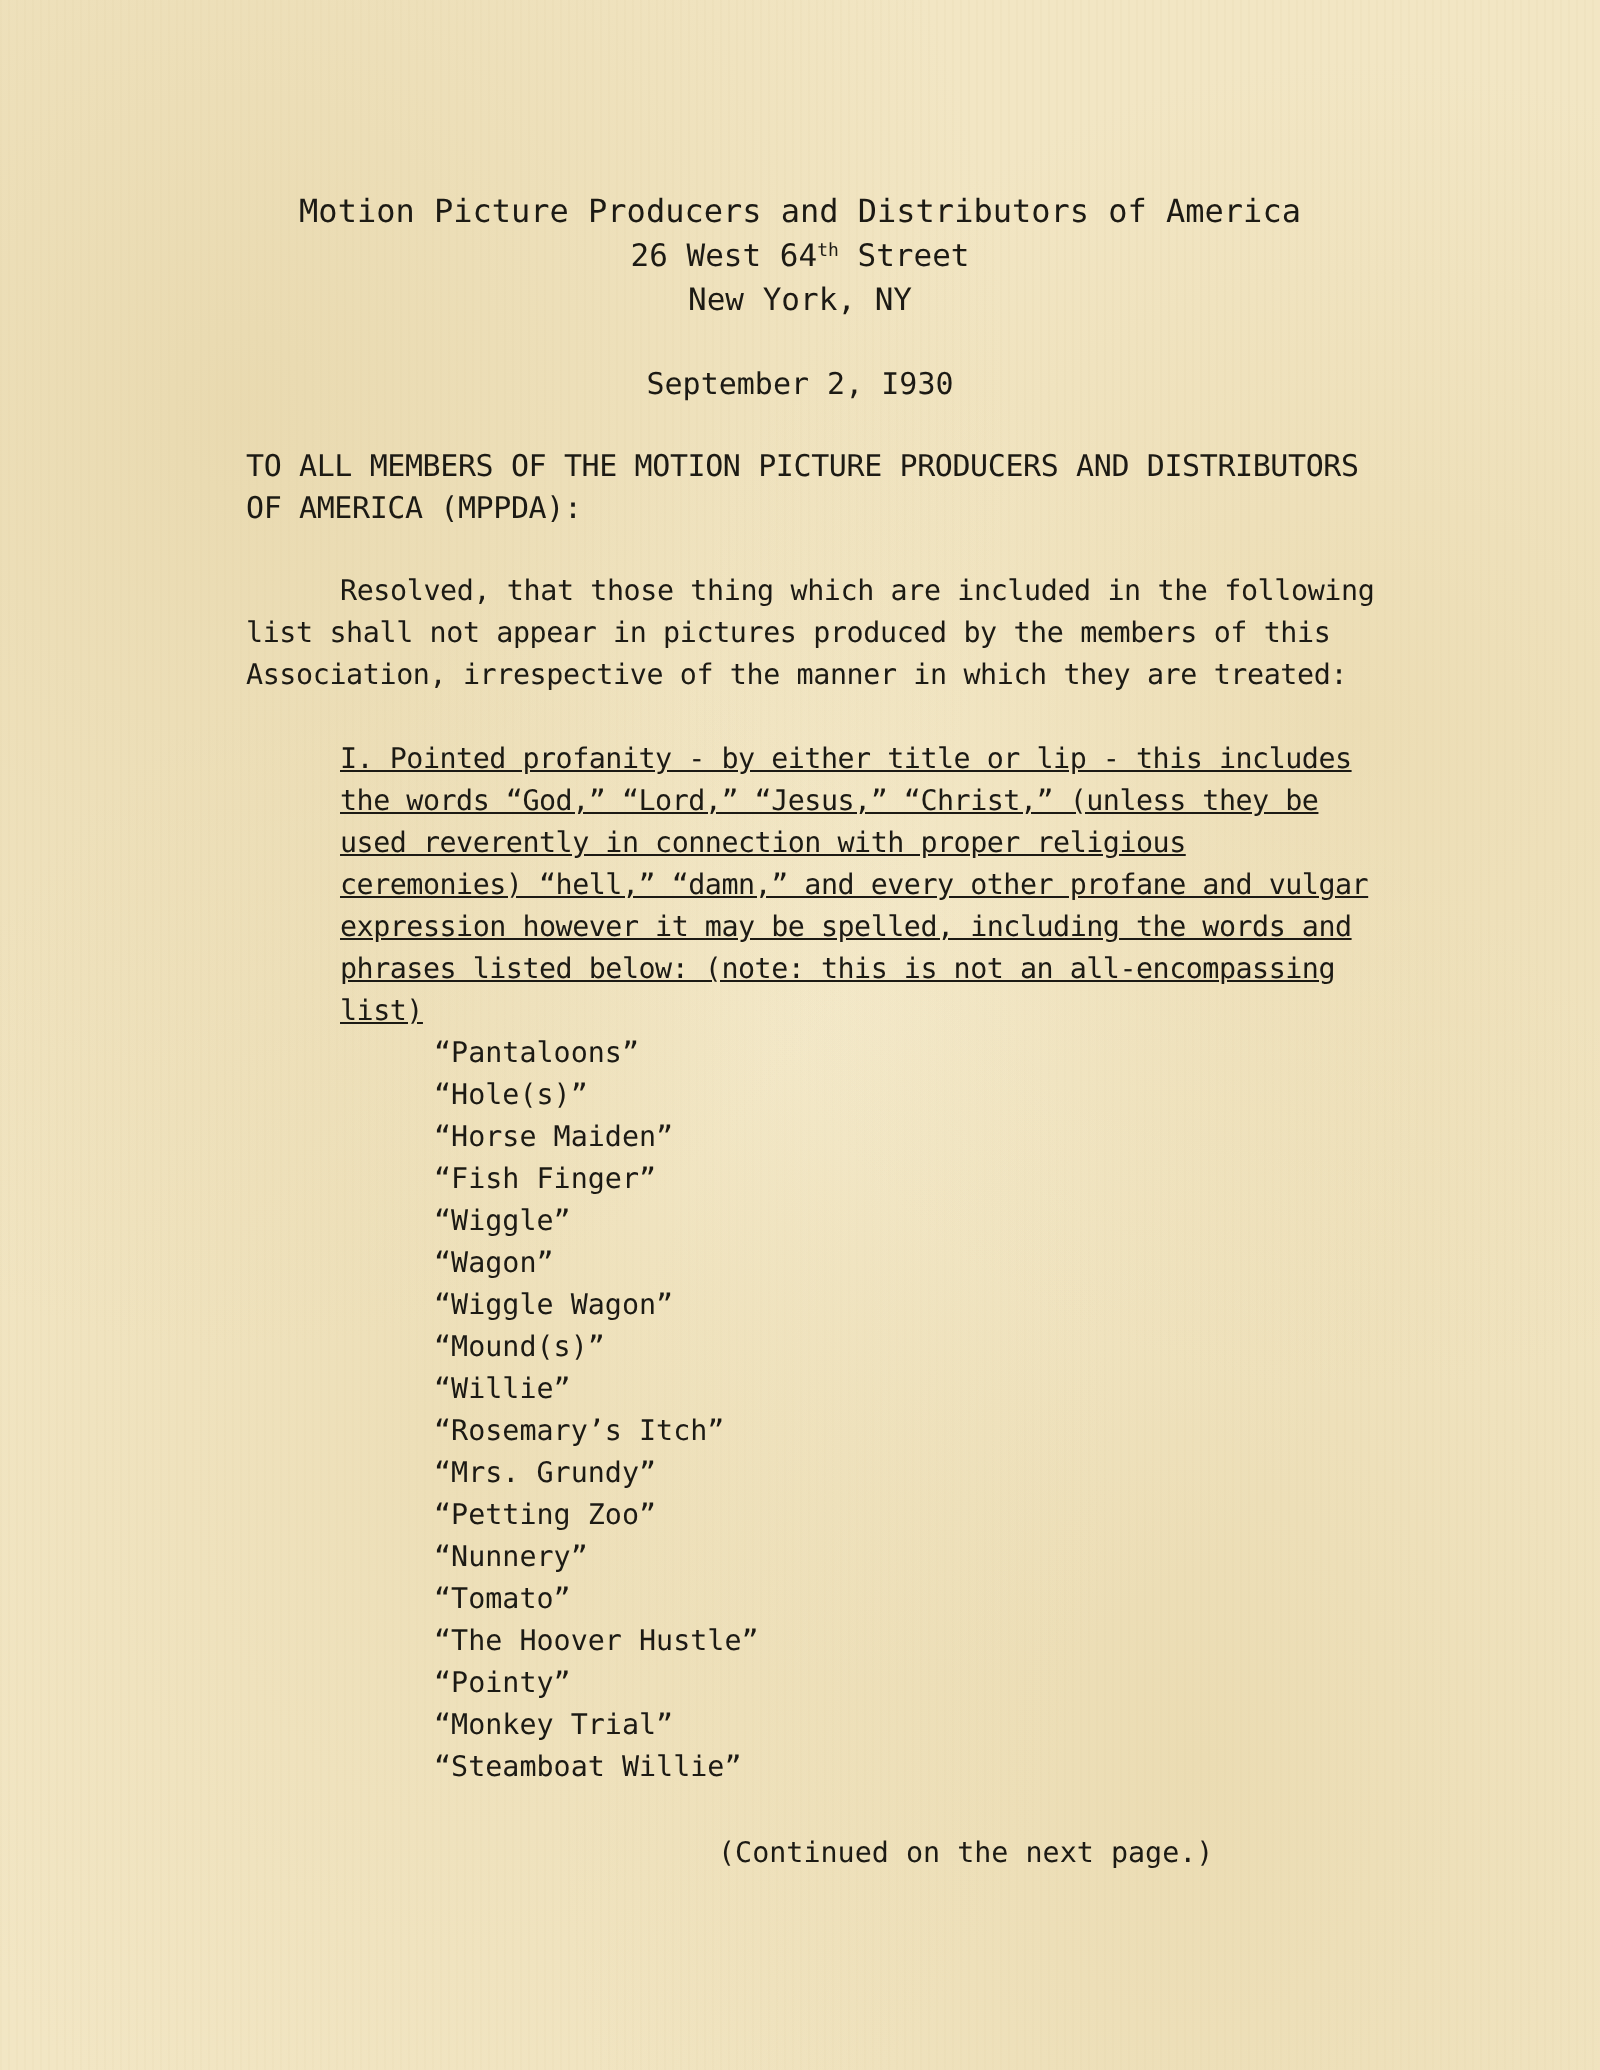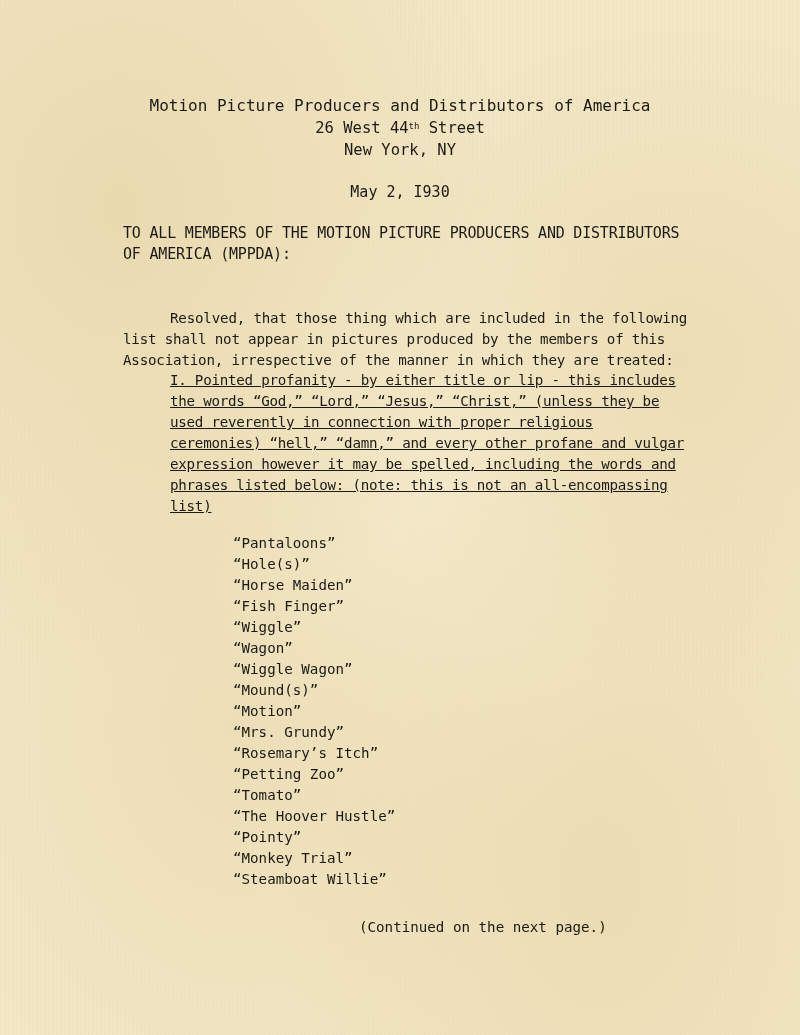--- a/index.html
+++ b/index.html
@@ -54,37 +54,36 @@
     }
     .resolved {
       position: absolute;
       top: 286px;
       left: 123px;
       width: 580px;
       font-size: 14.2px;
       line-height: 21px;
       text-indent: 47px;
       letter-spacing: -0.2px;
-      margin-top: 22px;
     }
     .item {
       position: absolute;
       top: 370px;
       left: 170px;
       width: 520px;
       font-size: 14.2px;
       line-height: 21px;
       letter-spacing: -0.25px;
       text-decoration: underline;
     }
     .wordlist {
       position: absolute;
       top: 517px;
       left: 217px;
-      margin: 16px; padding: 0;
+      margin: 0; padding: 0;
       list-style: none;
       font-size: 14.2px;
       line-height: 21px;
     }
     .wordlist li { margin: 0; padding: 0; white-space: nowrap; }
     .continued {
       position: absolute;
       top: 917px;
       left: 359px;
       font-size: 14.2px;
@@ -92,45 +91,46 @@
       white-space: nowrap;
     }
   </style>
 </head>
 <body>
 
 <div class="page">
 
   <div class="letterhead">
     <div class="org">Motion Picture Producers and Distributors of America</div>
-    <div><span>26 West 44</span><sup>th</sup><span> Street</span></div>
+    <div><span>26 West 64</span><sup>th</sup><span> Street</span></div>
     <div>New York, NY</div>
   </div>
 
-  <div class="date">May 2, I930</div>
+  <div class="date">September 2, I930</div>
 
   <div class="salutation">TO ALL MEMBERS OF THE MOTION PICTURE PRODUCERS AND DISTRIBUTORS OF AMERICA (MPPDA):</div>
 
   <div class="resolved">Resolved, that those thing which are included in the following list shall not appear in pictures produced by the members of this Association, irrespective of the manner in which they are treated:</div>
 
   <div class="item">I. Pointed profanity - by either title or lip - this includes the words “God,” “Lord,” “Jesus,” “Christ,” (unless they be used reverently in connection with proper religious ceremonies) “hell,” “damn,” and every other profane and vulgar expression however it may be spelled, including the words and phrases listed below: (note: this is not an all-encompassing list)</div>
 
   <ul class="wordlist">
     <li>“Pantaloons”</li>
     <li>“Hole(s)”</li>
     <li>“Horse Maiden”</li>
     <li>“Fish Finger”</li>
     <li>“Wiggle”</li>
     <li>“Wagon”</li>
     <li>“Wiggle Wagon”</li>
     <li>“Mound(s)”</li>
-    <li>“Motion”</li>
+    <li>“Willie”</li>
+    <li>“Rosemary’s Itch”</li>
     <li>“Mrs. Grundy”</li>
-    <li>“Rosemary’s Itch”</li>
     <li>“Petting Zoo”</li>
+    <li>“Nunnery”</li>
     <li>“Tomato”</li>
     <li>“The Hoover Hustle”</li>
     <li>“Pointy”</li>
     <li>“Monkey Trial”</li>
     <li>“Steamboat Willie”</li>
   </ul>
 
   <div class="continued">(Continued on the next page.)</div>
 
 </div>

